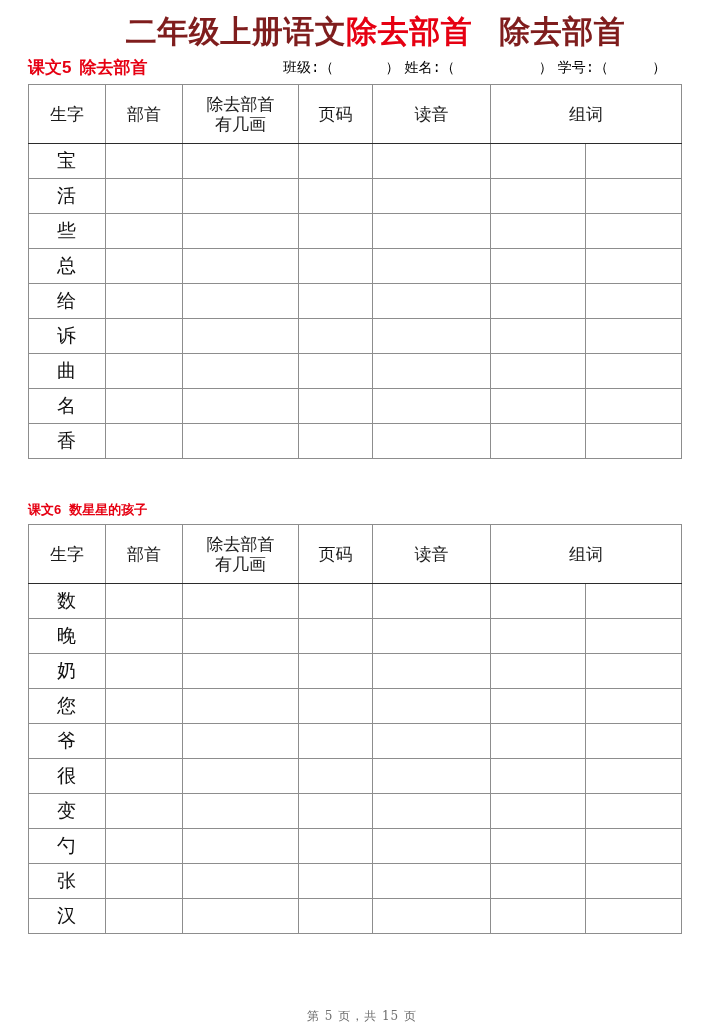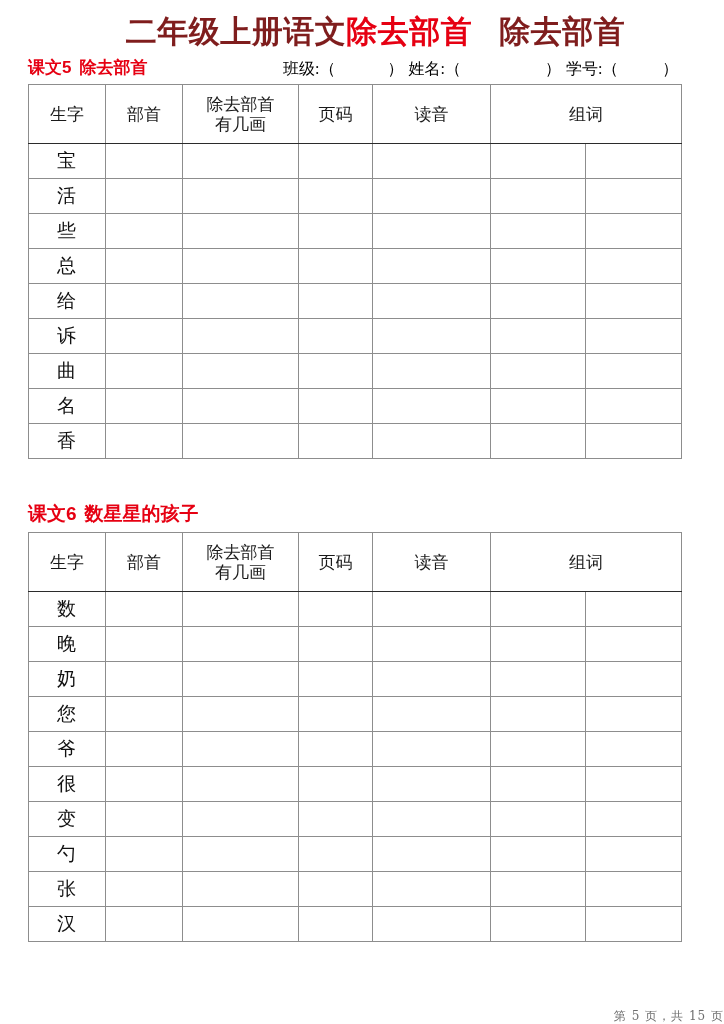--- a/index.html
+++ b/index.html
@@ -55,35 +55,35 @@
     font-weight: bold;
     color: #e60012;
     white-space: nowrap;
   }
   .lesson-heading .lesson-no { margin-right: 8px; }
 
   .info-line {
     position: absolute;
     left: 283px;
     top: 3px;
-    font-family: Liberation Serif, serif;
-    font-size: 16px;
+    font-family: Liberation Mono, monospace;
+    font-size: 14px;
     color: #000000;
     white-space: nowrap;
   }
   .info-line .gap { display: inline-block; width: 52px; }
   .info-line .gap-wide { display: inline-block; width: 84px; }
   .info-line .gap-small { display: inline-block; width: 44px; }
   .info-line .sep { display: inline-block; width: 5px; }
 
   
   .section-heading {
     margin: 0 0 0 28px;
     font-family: "Liberation Sans", "DejaVu Sans", sans-serif;
-    font-size: 19px;
+    font-size: 13px;
     font-weight: bold;
     color: #e60012;
     white-space: nowrap;
   }
   .section-heading .lesson-no { margin-right: 8px; }
 
   
   .wordtable {
     border-collapse: collapse;
     table-layout: fixed;
@@ -130,21 +130,21 @@
   col.c-zu2   { width: 96px; }
 
   .spacer-between { height: 42px; }
 
   
   .footer {
     position: absolute;
     left: 0;
     right: 0;
     top: 994px;
-    text-align: right;
+    text-align: center;
     font-family: "DejaVu Serif", "Liberation Serif", serif;
     font-size: 12px;
     color: #6e6e6e;
     letter-spacing: 1px;
   }
 </style>
 </head>
 <body>
 
 <div class="page">

